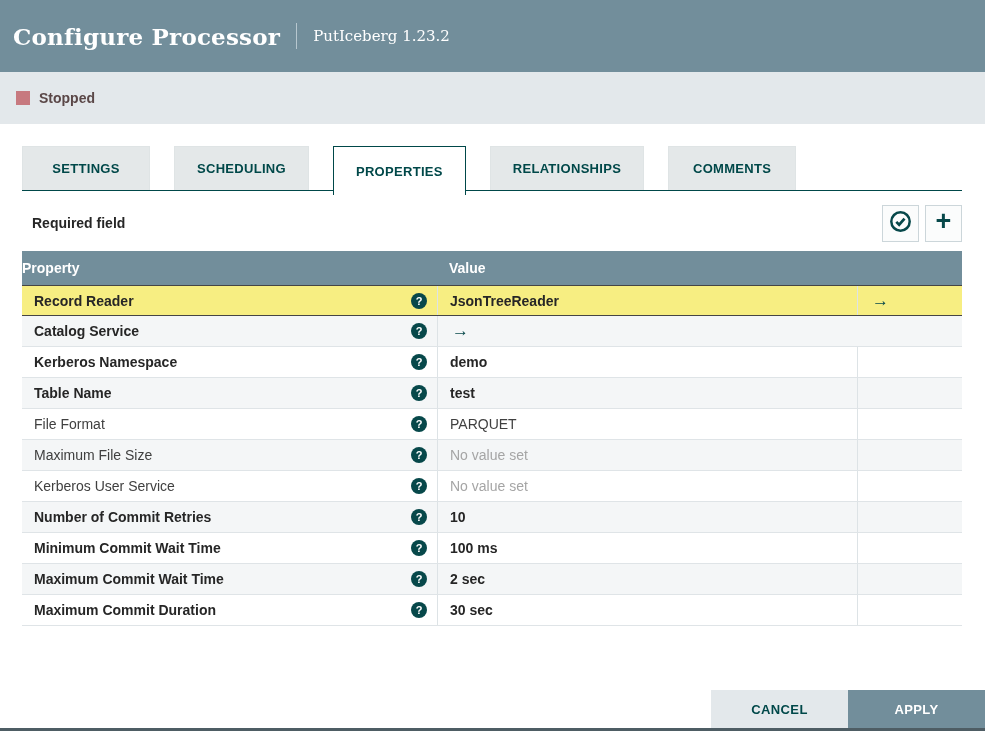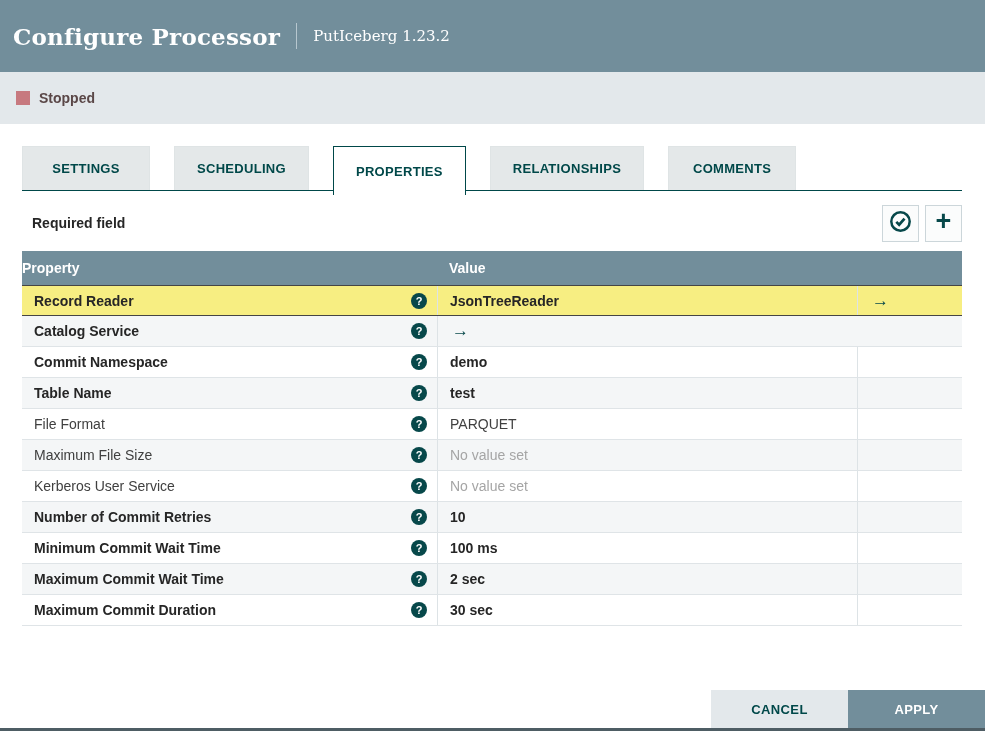--- a/index.html
+++ b/index.html
@@ -205,21 +205,21 @@
         <span class="prop-name">Catalog Service</span>
         <span class="help-icon">?</span>
       </div>
       <div class="cell-link">
           <span class="goto-arrow">→</span>
         </div>
     </div>
 
     <div class="row req">
       <div class="cell-prop">
-        <span class="prop-name">Commit Namespace</span>
+        <span class="prop-name">Kerberos Namespace</span>
         <span class="help-icon">?</span>
       </div>
       <div class="cell-val">demo</div>
       <div class="cell-link"></div>
     </div>
 
     <div class="row req alt">
       <div class="cell-prop">
         <span class="prop-name">Table Name</span>
         <span class="help-icon">?</span>

